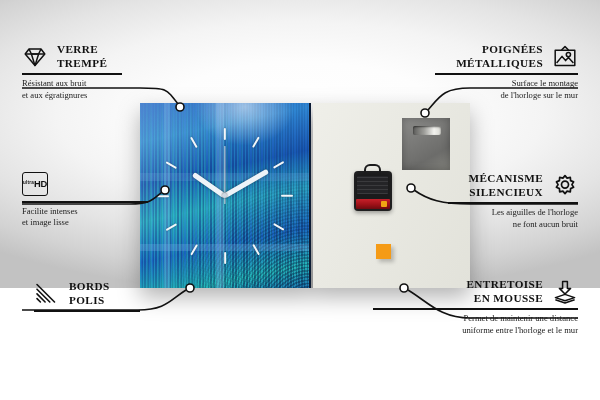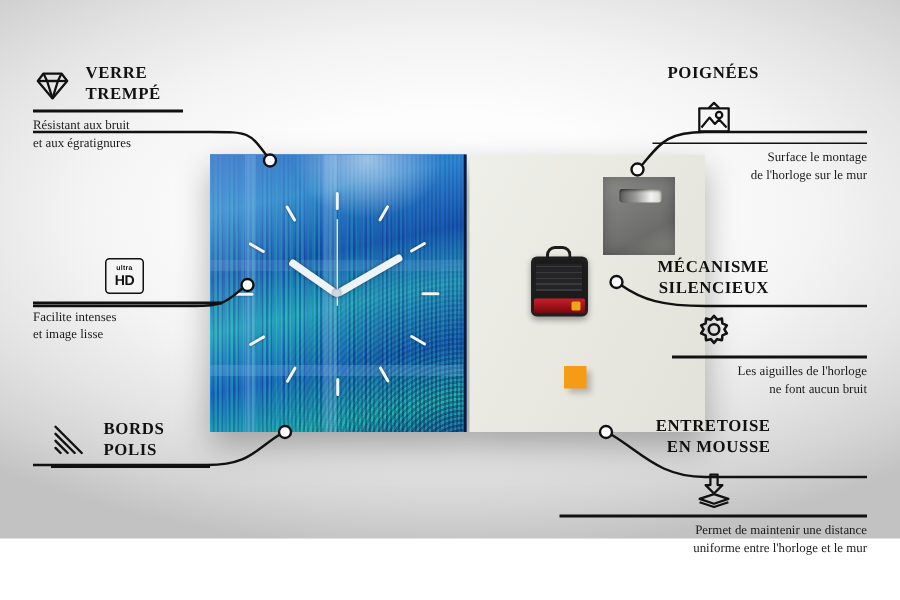--- a/index.html
+++ b/index.html
@@ -3,21 +3,21 @@
 <meta charset="utf-8">
 <style>
   * { box-sizing: border-box; margin: 0; padding: 0; }
   html, body {
     width: 600px; height: 400px;
     overflow: hidden;
     font-family: "Liberation Serif", serif;
   }
   #stage {
     position: relative;
-    width: 600px; height: 359px;
+    width: 600px; height: 288px;
     background:
       radial-gradient(ellipse 78% 62% at 50% 40%,
         #ffffff 0%, #fdfdfd 30%, #f4f4f4 52%,
         #e4e4e4 72%, #d3d3d3 88%, #c2c2c2 100%);
   }
 
   
   #wires {
     position: absolute; left: 0; top: 0;
     width: 600px; height: 400px;
@@ -194,21 +194,21 @@
 
   
   .feature { position: absolute; width: 205px; }
   .feature.left  { text-align: left;  }
   .feature.right { text-align: right; }
 
   .ftitle-row {
     display: flex; align-items: center; gap: 9px;
   }
   .feature.left  .ftitle-row { flex-direction: row; justify-content: flex-start; }
-  .feature.right .ftitle-row { flex-direction: column; justify-content: flex-end; }
+  .feature.right .ftitle-row { flex-direction: row; justify-content: flex-end; }
 
   .ftitle {
     font-family: "Liberation Serif", serif;
     font-weight: bold;
     font-size: 11.2px;
     letter-spacing: 0.4px;
     color: #111;
     line-height: 1.22;
     text-transform: uppercase;
   }
@@ -223,24 +223,23 @@
     line-height: 1.35;
   }
   .ficon { width: 26px; height: 26px; flex: 0 0 26px; }
   .ficon svg { display: block; width: 26px; height: 26px; }
 
   
   .hd-badge {
     width: 26px; height: 24px;
     border: 1.7px solid #111;
     border-radius: 3px;
-    display: flex; flex-direction: column;
+    display: flex; flex-direction: row;
     align-items: center; justify-content: center;
     line-height: 1;
-    margin-left: 48px;
   }
   .hd-ultra {
     font-family: "Liberation Sans", sans-serif;
     font-size: 4.6px; font-weight: bold; color: #111;
     letter-spacing: .2px; margin-bottom: .5px;
   }
   .hd-main {
     font-family: "Liberation Sans", sans-serif;
     font-size: 9.4px; font-weight: bold; color: #111;
     letter-spacing: -.2px;
@@ -377,20 +376,21 @@
         <span>POLIS</span>
       </span>
     </div>
     <div class="frule" style="width:106px;"></div>
   </div>
 
   <div class="feature right" style="left:373px; top:43px;">
     <div class="ftitle-row">
       <span class="ftitle">
         <span>POIGNÉES</span><br>
+        <span>MÉTALLIQUES</span>
       </span>
       <span class="ficon">
         <svg viewBox="0 0 26 26">
           <g fill="none" stroke="#111" stroke-width="1.5" stroke-linejoin="round">
             <path d="M9.5,6 L13,2.6 L16.5,6"></path>
             <rect x="3.2" y="6.2" width="19.6" height="15.4"></rect>
             <path d="M4.6,19 L10,12.4 L13.6,16.6 L16.4,13.6 L21.4,19"></path>
             <circle cx="16.4" cy="10.6" r="2.1"></circle>
           </g>
         </svg>

